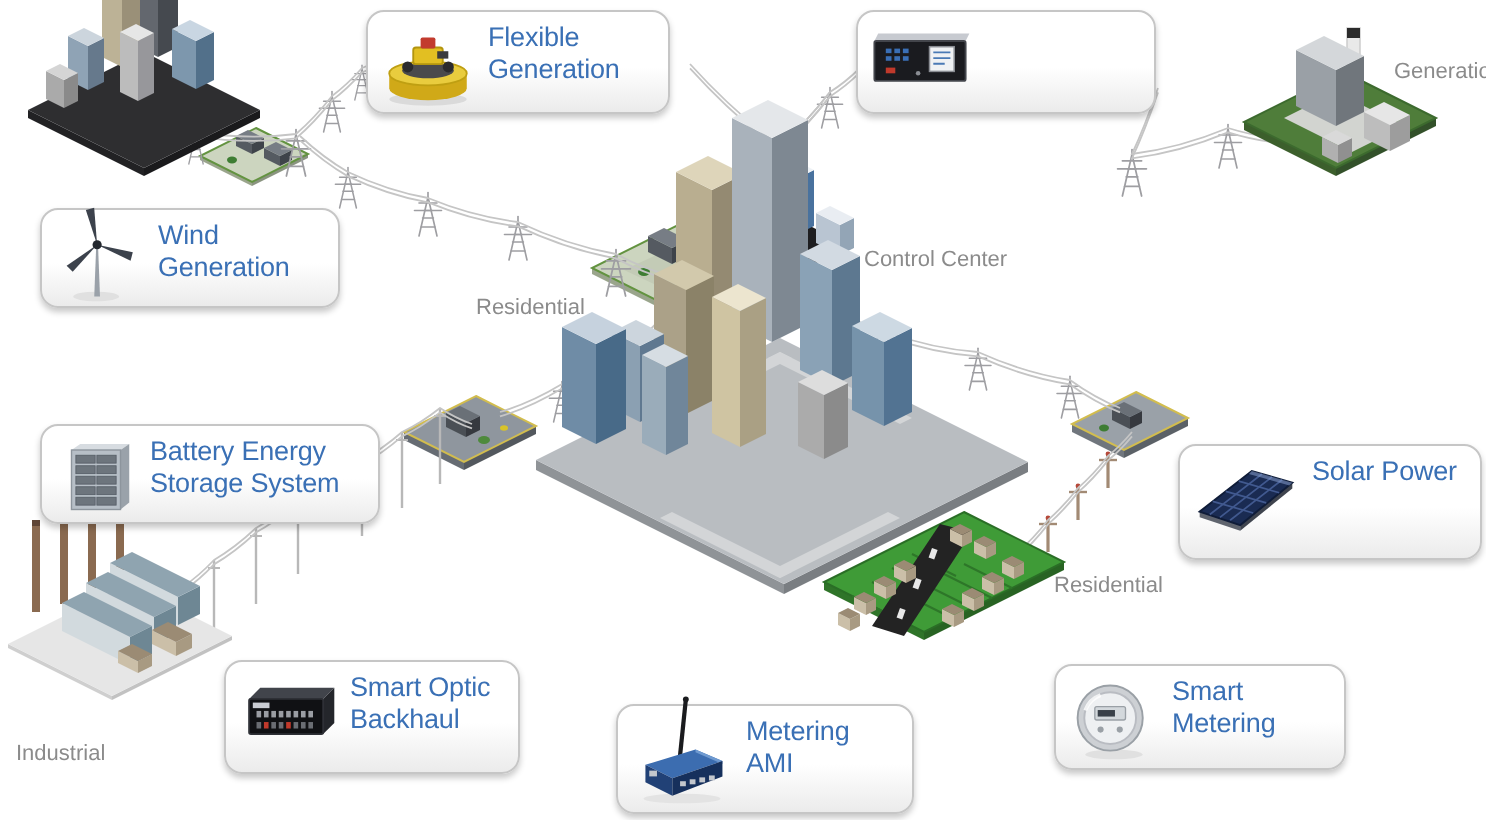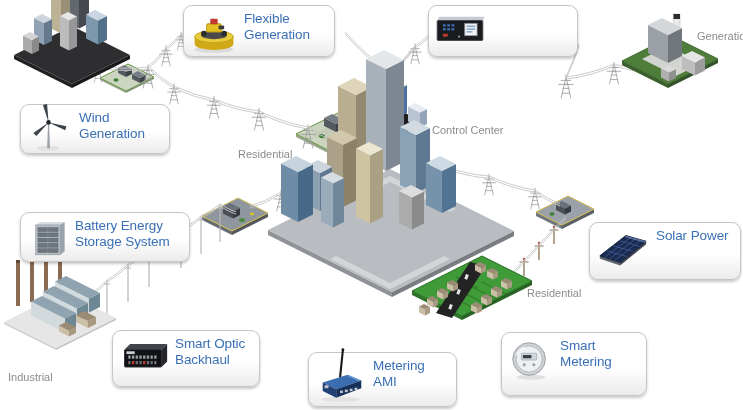--- a/index.html
+++ b/index.html
@@ -435,21 +435,21 @@
           <rect x="31" y="32.5" width="3" height="2.6"></rect>
         <rect x="36" y="31.5" width="3" height="2.6"></rect>
           <rect x="41" y="30.5" width="3" height="2.6"></rect>
         <rect x="10" y="28" width="4" height="3"></rect>
       </g>
     </svg>
     <span class="card-label">Metering
 AMI</span>
   </div>
 
-  <div class="card" style="left:501px;top:332px;width:146px;height:64px">
+  <div class="card" style="left:527px;top:332px;width:146px;height:53px">
     <svg class="icon" width="46" height="44" viewBox="0 0 48 44">
       <ellipse cx="24" cy="40" rx="15" ry="2.5" fill="#e0e0e0"></ellipse>
       <circle cx="22" cy="21" r="17" fill="#cdd0d4" stroke="#9aa0a6"></circle>
       <circle cx="22" cy="21" r="13.5" fill="#eef0f2" stroke="#b9bcc2"></circle>
       <path d="M9,17 a13.5,13.5 0 0 1 8,-8" stroke="#ffffff" stroke-width="2" fill="none" opacity=".8"></path>
       <rect x="14" y="15" width="16" height="7" rx="1" fill="#d3d8dc" stroke="#9aa0a6" stroke-width=".7"></rect>
       <rect x="15.5" y="16.8" width="9" height="3.4" fill="#394049"></rect>
       <circle cx="17" cy="27" r="1.6" fill="#9aa0a6"></circle>
         <circle cx="27" cy="27" r="1.6" fill="#9aa0a6"></circle>
     </svg>

